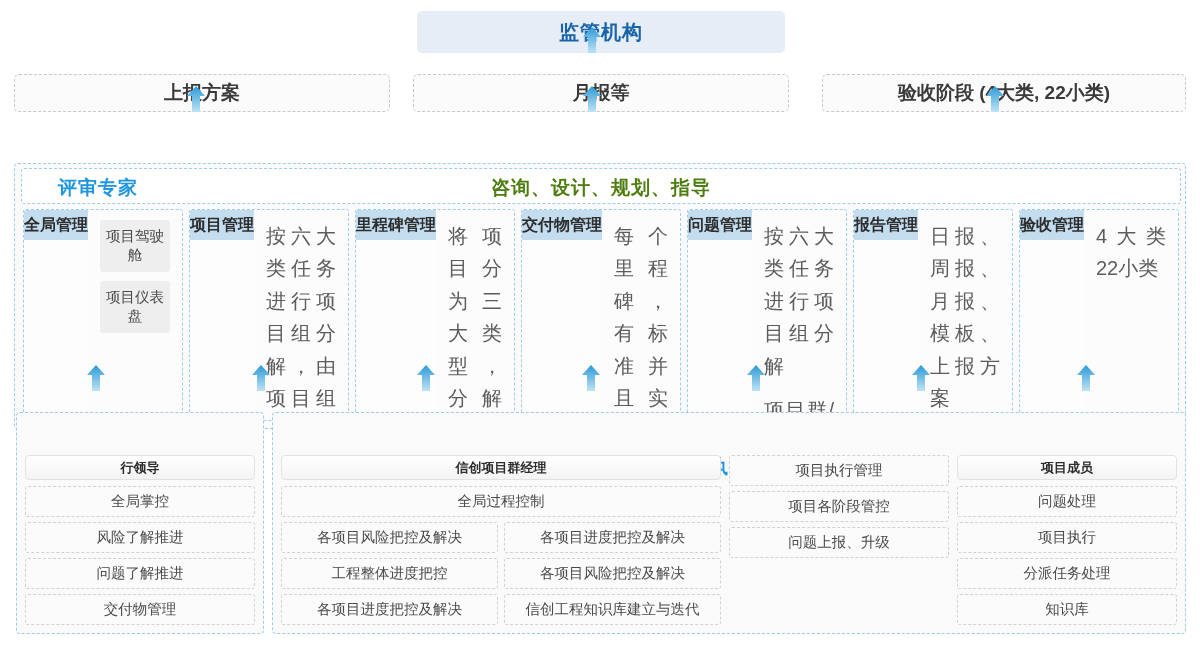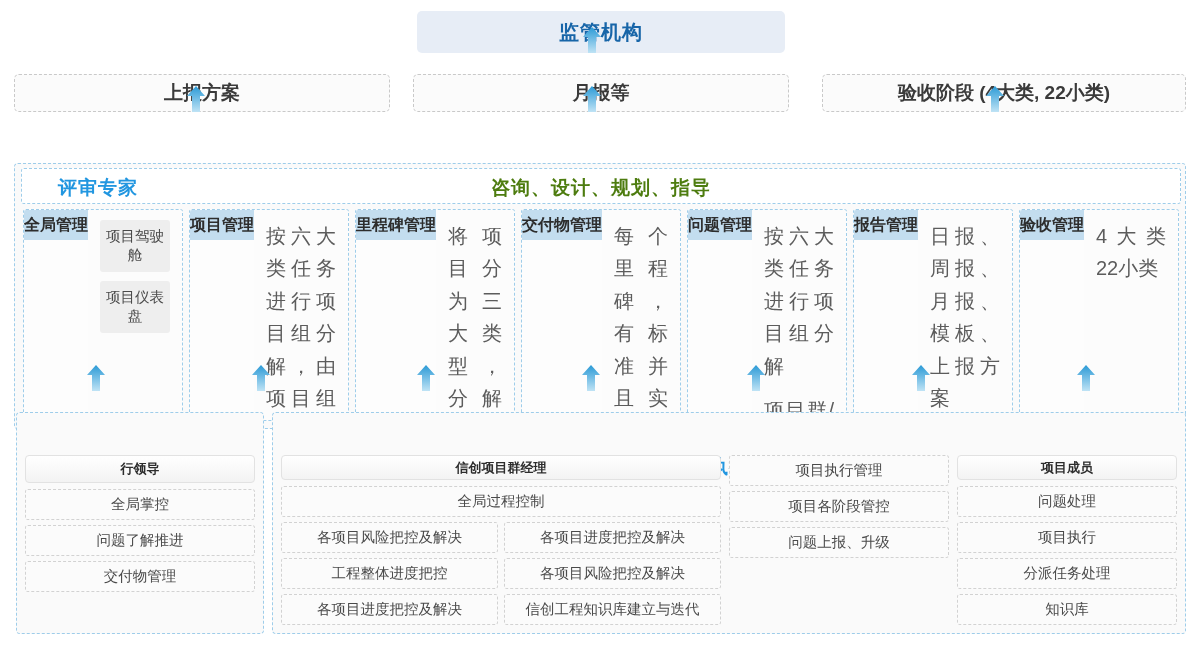--- a/index.html
+++ b/index.html
@@ -205,20 +205,23 @@
       <div class="team lead">
         <div class="team-title">信创领导小组</div>
         <div class="role-cols">
           <div class="role-col" style="flex:1 1 0">
             <div class="role-head">行领导</div>
             <div class="role-items">
               <div class="role-row">
                 <div class="role-item">全局掌控</div>
               </div>
               <div class="role-row">
+                <div class="role-item">风险了解推进</div>
+              </div>
+              <div class="role-row">
                 <div class="role-item">问题了解推进</div>
               </div>
               <div class="role-row">
                 <div class="role-item">交付物管理</div>
               </div>
             </div>
           </div>
         </div>
       </div>
       <div class="team exec">

